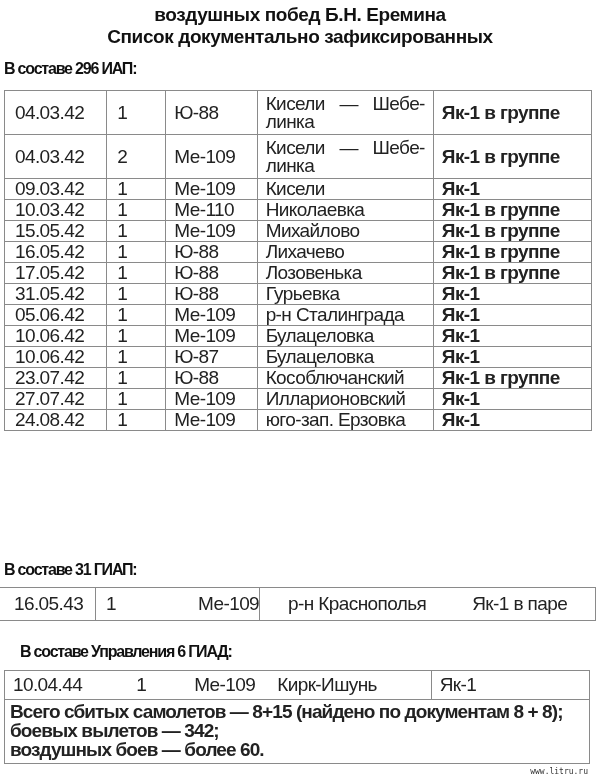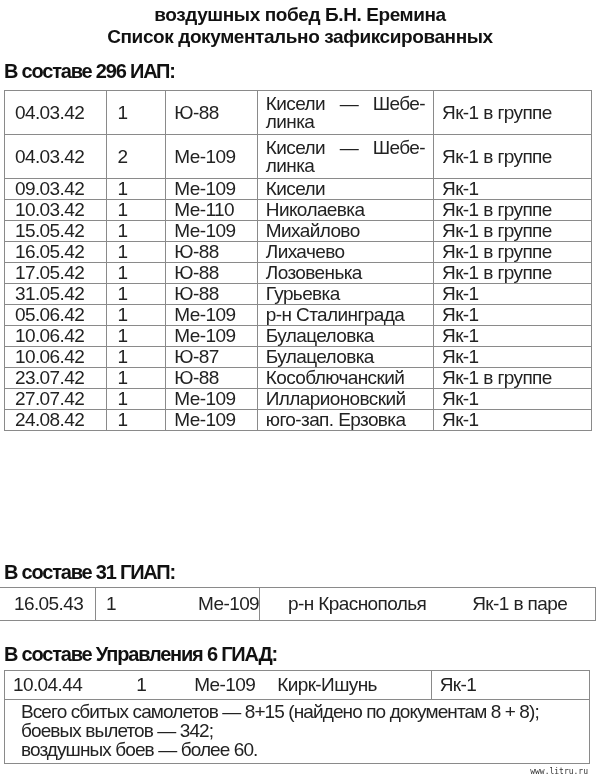--- a/index.html
+++ b/index.html
@@ -24,21 +24,21 @@
       font-weight: bold;
       font-size: 19px;
       line-height: 22px;
       letter-spacing: -0.4px;
       color: #111;
     }
     .section-heading {
       position: absolute;
       left: 4px;
       font-weight: bold;
-      font-size: 20px;
+      font-size: 16px;
       letter-spacing: -1.2px;
       color: #111;
       white-space: nowrap;
     }
     table {
       position: absolute;
       border-collapse: collapse;
       font-size: 19px;
       letter-spacing: -0.6px;
       color: #222;
@@ -59,40 +59,41 @@
       justify-content: space-between;
       padding-right: 8px;
     }
     #t1 { left: 4px; top: 90px; width: 588px; }
     #t1 tr { height: 15px; }
     #t1 tr.tall { height: 44px; padding-left: 12px; }
     #t1 td.c1 { width: 92px; padding-left: 10px; }
     #t1 td.c2 { width: 49px; padding-left: 10px; }
     #t1 td.c3 { width: 83px; }
     #t1 td.c4 { width: 168px; }
-    #t1 td.c5 { width: 150px; }
+    #t1 td.c5 { width: 150px; font-weight: bold; }
 
     #t2 { left: -2px; top: 587px; width: 598px; }
     #t2 tr { height: 33px; }
     #t2 td { border-left: none; }
     #t2 td.c1 { width: 91px; padding-left: 16px; }
     #t2 td.c2 { width: 146px; padding-left: 10px; }
     #t2 td.c3 { width: 330px; padding-left: 28px; }
     #t2 .inline-gap { display: inline-block; width: 82px; }
     #t2 .inline-gap2 { display: inline-block; width: 46px; }
 
     #t3 { left: 4px; top: 670px; width: 586px; }
     #t3 tr.r1 { height: 29px; }
     #t3 td.c1 { width: 418px; }
     #t3 td.c2 { width: 150px; padding-left: 8px; }
     #t3 td.summary {
-      padding: 2px 6px 4px 16px;
+      padding: 2px 6px 4px 5px;
       line-height: 19px;
       white-space: normal;
       letter-spacing: -0.9px;
+      font-weight: bold;
     }
     #t3 .g1 { display: inline-block; width: 86px; }
     #t3 .g2 { display: inline-block; width: 52px; }
     #t3 .g3 { display: inline-block; width: 80px; }
 
     .watermark {
       position: absolute;
       right: 12px;
       bottom: 2px;
       font-family: "DejaVu Sans Mono", monospace;
@@ -232,21 +233,21 @@
 <table id="t2">
   <tbody>
     <tr>
       <td class="c1">16.05.43</td>
       <td class="c2"><span>1</span><span class="inline-gap"></span><span>Ме-109</span></td>
       <td class="c3"><span>р-н Краснополья</span><span class="inline-gap2"></span><span>Як-1 в паре</span></td>
     </tr>
   </tbody>
 </table>
 
-<div class="section-heading" style="top:643px;">В составе Управления 6 ГИАД:</div>
+<div class="section-heading" style="top:643px;margin-left:16px;">В составе Управления 6 ГИАД:</div>
 
 <table id="t3">
   <tbody>
     <tr class="r1">
       <td class="c1"><span>10.04.44</span><span class="g2" style="width:54px"></span><span>1</span><span class="g1" style="width:48px"></span><span>Ме-109</span><span class="g3" style="width:22px"></span><span>Кирк-Ишунь</span></td>
       <td class="c2">Як-1</td>
     </tr>
     <tr>
       <td class="summary" colspan="2">
         <div>Всего сбитых самолетов — 8+15 (найдено по документам 8 + 8);</div>

